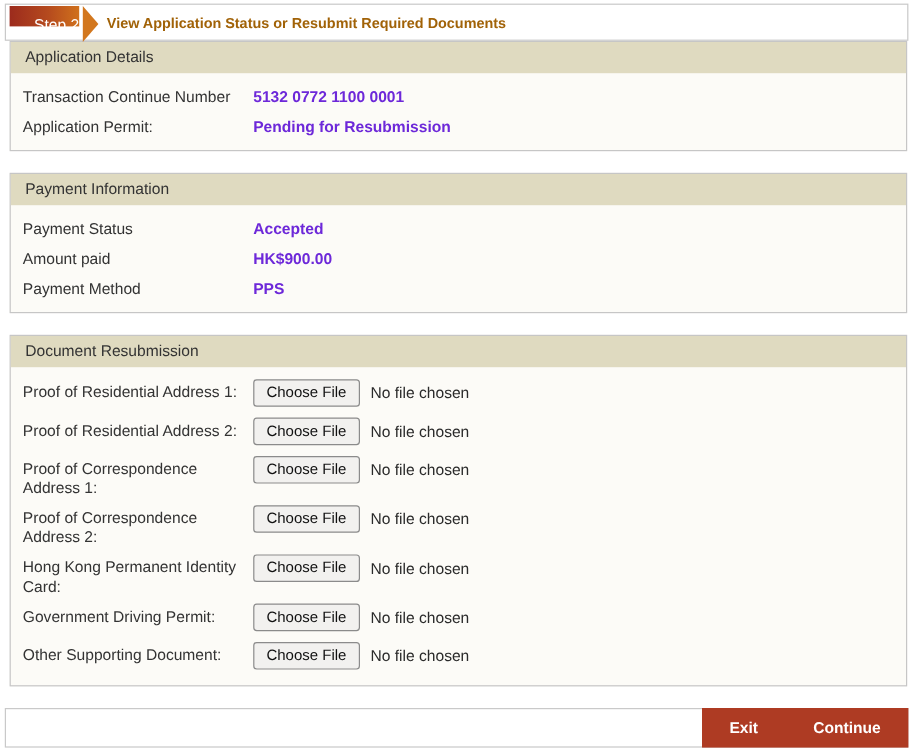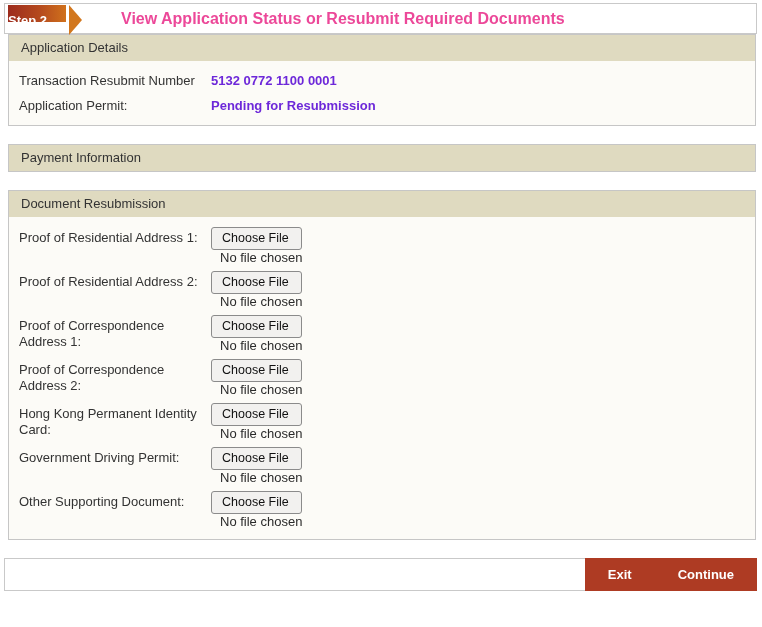--- a/index.html
+++ b/index.html
@@ -14,36 +14,35 @@
     position:relative;
     margin:3px 5px 0 4px;
     height:31px;
     border:1px solid #c9c9c9;
     background:#ffffff;
   }
   .step-tab {
     position:absolute; left:3px; top:1px;
     width:58px; height:17px;
     background:linear-gradient(90deg,#9c2b1d 0%, #b54a1e 55%, #d0711c 100%);
-    color:#ffffff; font-size:13px; font-weight:bold;
-    text-align:left; line-height:31px;
+    color:#ffffff; font-size:13px; font-weight:normal;
+    text-align:right; line-height:31px;
   }
   .step-arrow {
     position:absolute; left:64px; top:1px;
     width:0; height:0;
     border-top:15.5px solid transparent;
     border-bottom:15.5px solid transparent;
     border-left:13px solid #d2771e;
   }
   .banner-title {
     position:absolute; left:84px; top:0;
     line-height:30px;
-    font-size:16px; font-weight:bold;
-    color:#ec4899;
-    margin-left:32px;
+    font-size:12px; font-weight:bold;
+    color:#a16207;
   }
 
   
   .section {
     margin:0 6px 18px 8px;
     border:1px solid #c6c6c6;
     background:#fcfbf7;
   }
   .section:first-of-type { margin-top:24px; }
   .section-header {
@@ -58,21 +57,21 @@
   .info-label { width:192px; color:#333333; }
   .info-value { font-weight:bold; color:#6d28d9; }
 
   
   .doc-body { padding:9px 0 10px 10px; }
   .doc-row { display:flex; align-items:flex-start; margin-bottom:5px; min-height:27px; }
   .doc-label {
     width:192px; font-size:13px; color:#333333;
     line-height:16px; padding-top:4px;
   }
-  .file-control { display:flex; padding-top:1px;flex-direction:column; }
+  .file-control { display:flex; align-items:center; padding-top:1px; }
   .file-btn {
     display:inline-block;
     padding:3px 10px 4px 10px;
     border:1px solid #8b8b8b; border-radius:3px;
     background:#f2f1ef;
     font-size:12.5px; color:#111111;
     cursor:pointer;
   }
   .file-status { margin-left:9px; font-size:13px; color:#2a2a2a; }
 
@@ -101,32 +100,46 @@
     <span>Step 2</span>
   </div>
   <div class="step-arrow"></div>
   <div class="banner-title">View Application Status or Resubmit Required Documents</div>
 </div>
 
 <div class="section">
   <div class="section-header">Application Details</div>
   <div class="section-body">
     <div class="info-row">
-      <div class="info-label">Transaction Resubmit Number</div>
+      <div class="info-label">Transaction Continue Number</div>
       <div class="info-value">5132 0772 1100 0001</div>
     </div>
     <div class="info-row">
       <div class="info-label">Application Permit:</div>
       <div class="info-value">Pending for Resubmission</div>
     </div>
   </div>
 </div>
 
 <div class="section">
   <div class="section-header">Payment Information</div>
+  <div class="section-body">
+    <div class="info-row">
+      <div class="info-label">Payment Status</div>
+      <div class="info-value">Accepted</div>
+    </div>
+    <div class="info-row">
+      <div class="info-label">Amount paid</div>
+      <div class="info-value">HK$900.00</div>
+    </div>
+    <div class="info-row">
+      <div class="info-label">Payment Method</div>
+      <div class="info-value">PPS</div>
+    </div>
+  </div>
 </div>
 
 <div class="section">
   <div class="section-header">Document Resubmission</div>
   <div class="section-body doc-body">
 
     <div class="doc-row">
       <div class="doc-label">Proof of Residential Address 1:</div>
       <div class="file-control">
         <span class="file-btn">Choose File</span>

